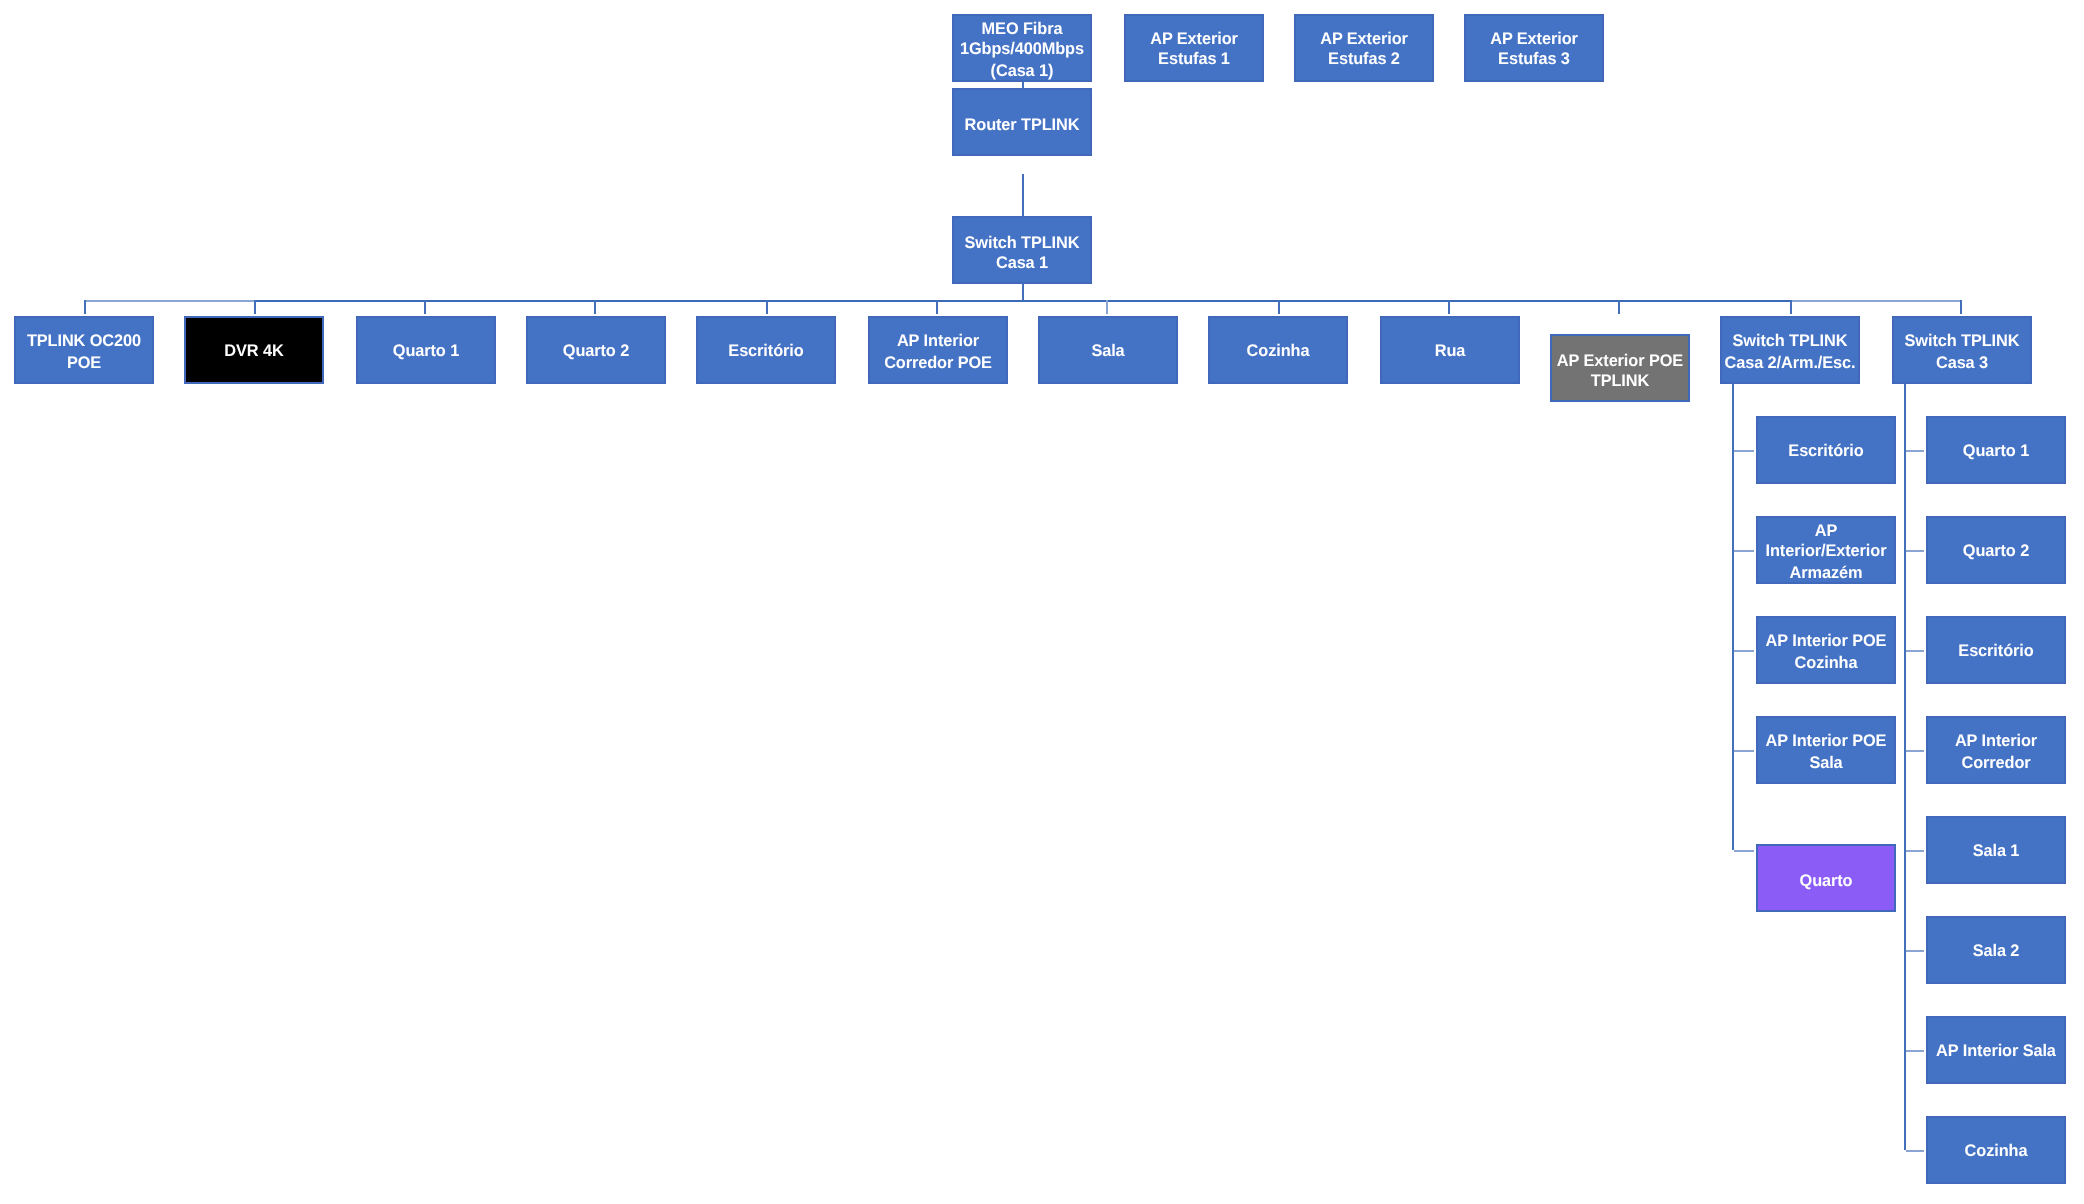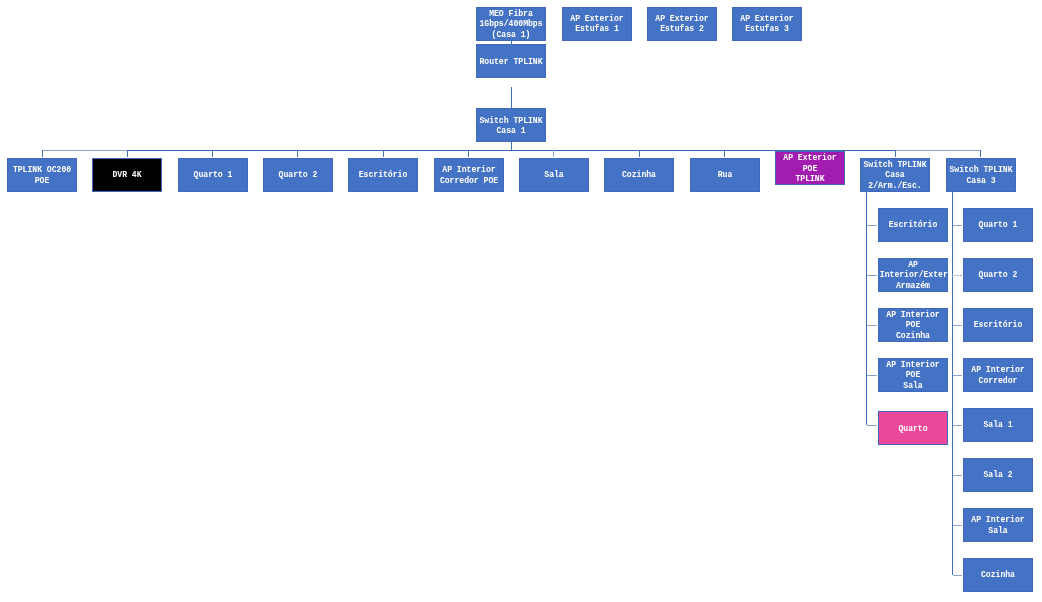--- a/index.html
+++ b/index.html
@@ -1,18 +1,18 @@
 <!DOCTYPE html>
 <html><head>
 <meta charset="utf-8">
 <title>Rede - Esquema</title>
 <style>
   html,body{margin:0;padding:0;background:#ffffff;}
   #page{position:relative;width:1042px;height:602px;background:#ffffff;overflow:hidden;
-        font-family:Liberation Mono, monospace;}
+        font-family:Liberation Sans, sans-serif;}
   .node{position:absolute;box-sizing:border-box;background:#4472c4;color:#ffffff;
         display:flex;align-items:center;justify-content:center;text-align:center;
         font-weight:bold;font-size:8.4px;line-height:10.3px;letter-spacing:-0.05px;
         border:1px solid #4069bc;-webkit-font-smoothing:antialiased;}
   .node .lbl{display:block;width:100%;transform:scaleX(0.975);position:relative;top:0.9px;}
   .ln{position:absolute;background:#4270bb;}
 </style>
 </head>
 <body>
 
@@ -91,42 +91,42 @@
       </div>
       <div class="node" style="left:518.92px;top:157.7px;width:70px;height:34px;background:#4472c4;border-color:#4069bc;color:#ffffff">
         <span class="lbl">Sala</span>
       </div>
       <div class="node" style="left:604.24px;top:157.7px;width:70px;height:34px;background:#4472c4;border-color:#4069bc;color:#ffffff">
         <span class="lbl">Cozinha</span>
       </div>
       <div class="node" style="left:689.56px;top:157.7px;width:70px;height:34px;background:#4472c4;border-color:#4069bc;color:#ffffff">
         <span class="lbl">Rua</span>
       </div>
-      <div class="node" style="left:774.8799999999999px;top:151px;width:70px;height:34px;background:#a21caf;border-color:#4069bc;color:#ffffff">
+      <div class="node" style="left:774.8799999999999px;top:167px;width:70px;height:34px;background:#737373;border-color:#4069bc;color:#ffffff">
         <span class="lbl">AP Exterior POE<br>TPLINK</span>
       </div>
       <div class="node" style="left:860.1999999999999px;top:157.7px;width:70px;height:34px;background:#4472c4;border-color:#4069bc;color:#ffffff">
         <span class="lbl">Switch TPLINK<br>Casa 2/Arm./Esc.</span>
       </div>
       <div class="node" style="left:945.52px;top:157.7px;width:70px;height:34px;background:#4472c4;border-color:#4069bc;color:#ffffff">
         <span class="lbl">Switch TPLINK<br>Casa 3</span>
       </div>
       <div class="node" style="left:878px;top:207.7px;width:70px;height:34px;background:#4472c4;border-color:#4069bc;color:#ffffff">
         <span class="lbl">Escritório</span>
       </div>
       <div class="node" style="left:878px;top:257.7px;width:70px;height:34px;background:#4472c4;border-color:#4069bc;color:#ffffff">
         <span class="lbl">AP<br>Interior/Exterior<br>Armazém</span>
       </div>
       <div class="node" style="left:878px;top:307.7px;width:70px;height:34px;background:#4472c4;border-color:#4069bc;color:#ffffff">
         <span class="lbl">AP Interior POE<br>Cozinha</span>
       </div>
       <div class="node" style="left:878px;top:357.7px;width:70px;height:34px;background:#4472c4;border-color:#4069bc;color:#ffffff">
         <span class="lbl">AP Interior POE<br>Sala</span>
       </div>
-      <div class="node" style="left:878px;top:411px;width:70px;height:34px;background:#ec4899;border-color:#4069bc;color:#ffffff">
+      <div class="node" style="left:878px;top:422px;width:70px;height:34px;background:#8b5cf6;border-color:#4069bc;color:#ffffff">
         <span class="lbl">Quarto</span>
       </div>
       <div class="node" style="left:963px;top:207.7px;width:70px;height:34px;background:#4472c4;border-color:#4069bc;color:#ffffff">
         <span class="lbl">Quarto 1</span>
       </div>
       <div class="node" style="left:963px;top:257.7px;width:70px;height:34px;background:#4472c4;border-color:#4069bc;color:#ffffff">
         <span class="lbl">Quarto 2</span>
       </div>
       <div class="node" style="left:963px;top:307.7px;width:70px;height:34px;background:#4472c4;border-color:#4069bc;color:#ffffff">
         <span class="lbl">Escritório</span>

